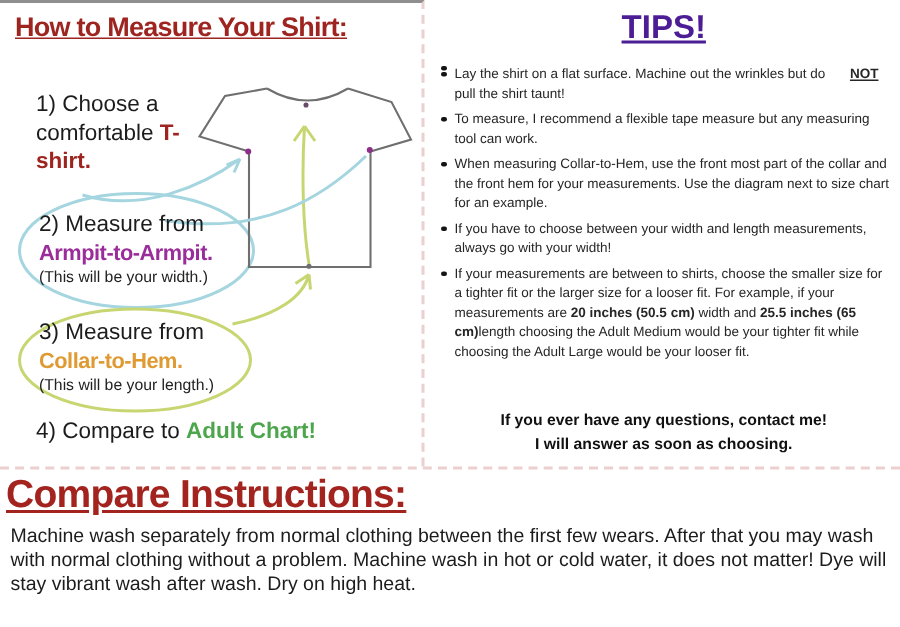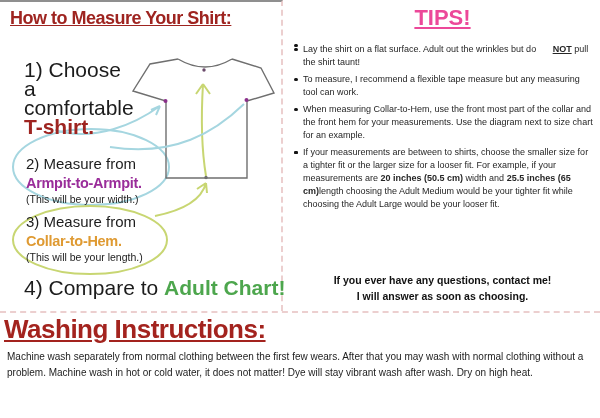--- a/index.html
+++ b/index.html
@@ -11,50 +11,50 @@
   .left-panel{position:absolute;left:0;top:0;width:283px;height:311px;box-sizing:border-box;
               border-top:2px solid #8f8f8f;border-right:2px dashed #eccfcf;}
   .right-panel{position:absolute;left:285px;top:0;width:315px;height:311px;}
 
   .measure-heading{position:absolute;left:10px;top:6px;margin:0;font-size:18px;font-weight:bold;
                    letter-spacing:-0.5px;color:#9e2420;text-decoration:underline;white-space:nowrap;}
 
   .diagram-svg{position:absolute;left:0;top:0;width:283px;height:311px;z-index:0;}
 
   .step{position:absolute;z-index:1;}
-  .step-text{font-size:21px;line-height:19px;color:#1c1c1c;}
+  .step-text{font-size:15px;line-height:19px;color:#1c1c1c;}
   .step1{left:24px;top:58px;width:112px;}
   .hl-red{color:#9e2420;font-weight:bold;}
-  .step2{left:26px;top:152px;width:150px;}
+  .step2{left:26px;top:138px;width:150px;}
   .step3{left:26px;top:210px;width:150px;}
   .step-line1{display:block;font-size:15px;line-height:19px;}
   .hl-purple{display:block;font-size:14.5px;line-height:20px;font-weight:bold;color:#9a2d9a;letter-spacing:-0.3px;}
   .hl-orange{display:block;font-size:14.5px;line-height:20px;font-weight:bold;color:#df9a32;letter-spacing:-0.3px;}
   .step-note{display:block;font-size:10.5px;line-height:13px;color:#222;}
   .step4{left:24px;top:276px;white-space:nowrap;}
   .hl-green{color:#4da64d;font-weight:bold;}
 
   
   .tips-heading{margin:0;position:absolute;left:0;top:5px;width:100%;text-align:center;
-                font-size:22px;font-weight:bold;color:#ec4899;}
+                font-size:22px;font-weight:bold;color:#4c1d95;}
   .tips-heading span{text-decoration:underline;}
   .tips-list{position:absolute;left:8px;top:39px;width:301px;margin:0;padding:0;list-style:none;}
   .tip-item{position:relative;padding-left:10px;margin:0 0 4px 0;font-size:9px;line-height:13px;color:#262626;}
   .bullet-dot{position:absolute;left:1px;top:4.5px;width:3.5px;height:3.5px;border-radius:50%;background:#141414;}
   .b-bold{font-weight:bold;}
   .b-not{font-weight:bold;text-decoration:underline;padding-left:14px;}
   .contact-note{position:absolute;left:0;top:272px;width:100%;text-align:center;
                 font-size:10.5px;font-weight:bold;line-height:16px;color:#111;}
 
   
   .washing-panel{position:absolute;left:0;top:311px;width:600px;height:107px;box-sizing:border-box;
                  border-top:2px dashed #eccfcf;}
   .washing-heading{margin:1px 0 0 4px;font-size:26px;font-weight:bold;letter-spacing:-0.5px;
                    color:#a3231e;text-decoration:underline;white-space:nowrap;}
-  .washing-body{margin:4px 6px 0 7px;font-size:10px;line-height:16px;color:#1c1c1c;}
+  .washing-body{margin:4px 6px 0 7px;font-size:13px;line-height:16px;color:#1c1c1c;}
 </style>
 </head>
 <body>
 
 <div class="page">
 
   <div class="top-area">
 
     <div class="left-panel">
       <h1 class="measure-heading">How to Measure Your Shirt:</h1>
@@ -102,44 +102,45 @@
 
     <div class="right-panel">
       <h2 class="tips-heading"><span>TIPS!</span></h2>
 
       <ul class="tips-list">
         <li class="tip-item">
           <span class="bullet-dot"></span>
         </li>
         <li class="tip-item">
           <span class="bullet-dot"></span>
-          <span>Lay the shirt on a flat surface. Adult out the wrinkles but do </span><span class="b-not">NOT</span><span> pull the shirt taunt!</span>
+          <span>Lay the shirt on a flat surface. Machine out the wrinkles but do </span><span class="b-not">NOT</span><span> pull the shirt taunt!</span>
         </li>
         <li class="tip-item">
           <span class="bullet-dot"></span>
           <span>To measure, I recommend a flexible tape measure but any measuring tool can work.</span>
         </li>
         <li class="tip-item">
           <span class="bullet-dot"></span>
           <span>When measuring Collar-to-Hem, use the front most part of the collar and the front hem for your measurements. Use the diagram next to size chart for an example.</span>
         </li>
         <li class="tip-item">
           <span class="bullet-dot"></span>
+          <span>If you have to choose between your width and length measurements, always go with your width!</span>
         </li>
         <li class="tip-item">
           <span class="bullet-dot"></span>
           <span>If your measurements are between to shirts, choose the smaller size for a tighter fit or the larger size for a looser fit. For example, if your measurements are </span><span class="b-bold">20 inches (50.5 cm)</span><span> width and </span><span class="b-bold">25.5 inches (65 cm)</span><span>length choosing the Adult Medium would be your tighter fit while choosing the Adult Large would be your looser fit.</span>
         </li>
       </ul>
 
       <div class="contact-note">
         <div>If you ever have any questions, contact me!</div>
         <div>I will answer as soon as choosing.</div>
       </div>
     </div>
   </div>
 
   <div class="washing-panel">
-    <h2 class="washing-heading">Washing Instructions:</h2>
+    <h2 class="washing-heading">Compare Instructions:</h2>
     <p class="washing-body">Machine wash separately from normal clothing between the first few wears. After that you may wash with normal clothing without a problem. Machine wash in hot or cold water, it does not matter! Dye will stay vibrant wash after wash. Dry on high heat.</p>
   </div>
 
 </div>
 
 </body></html>

